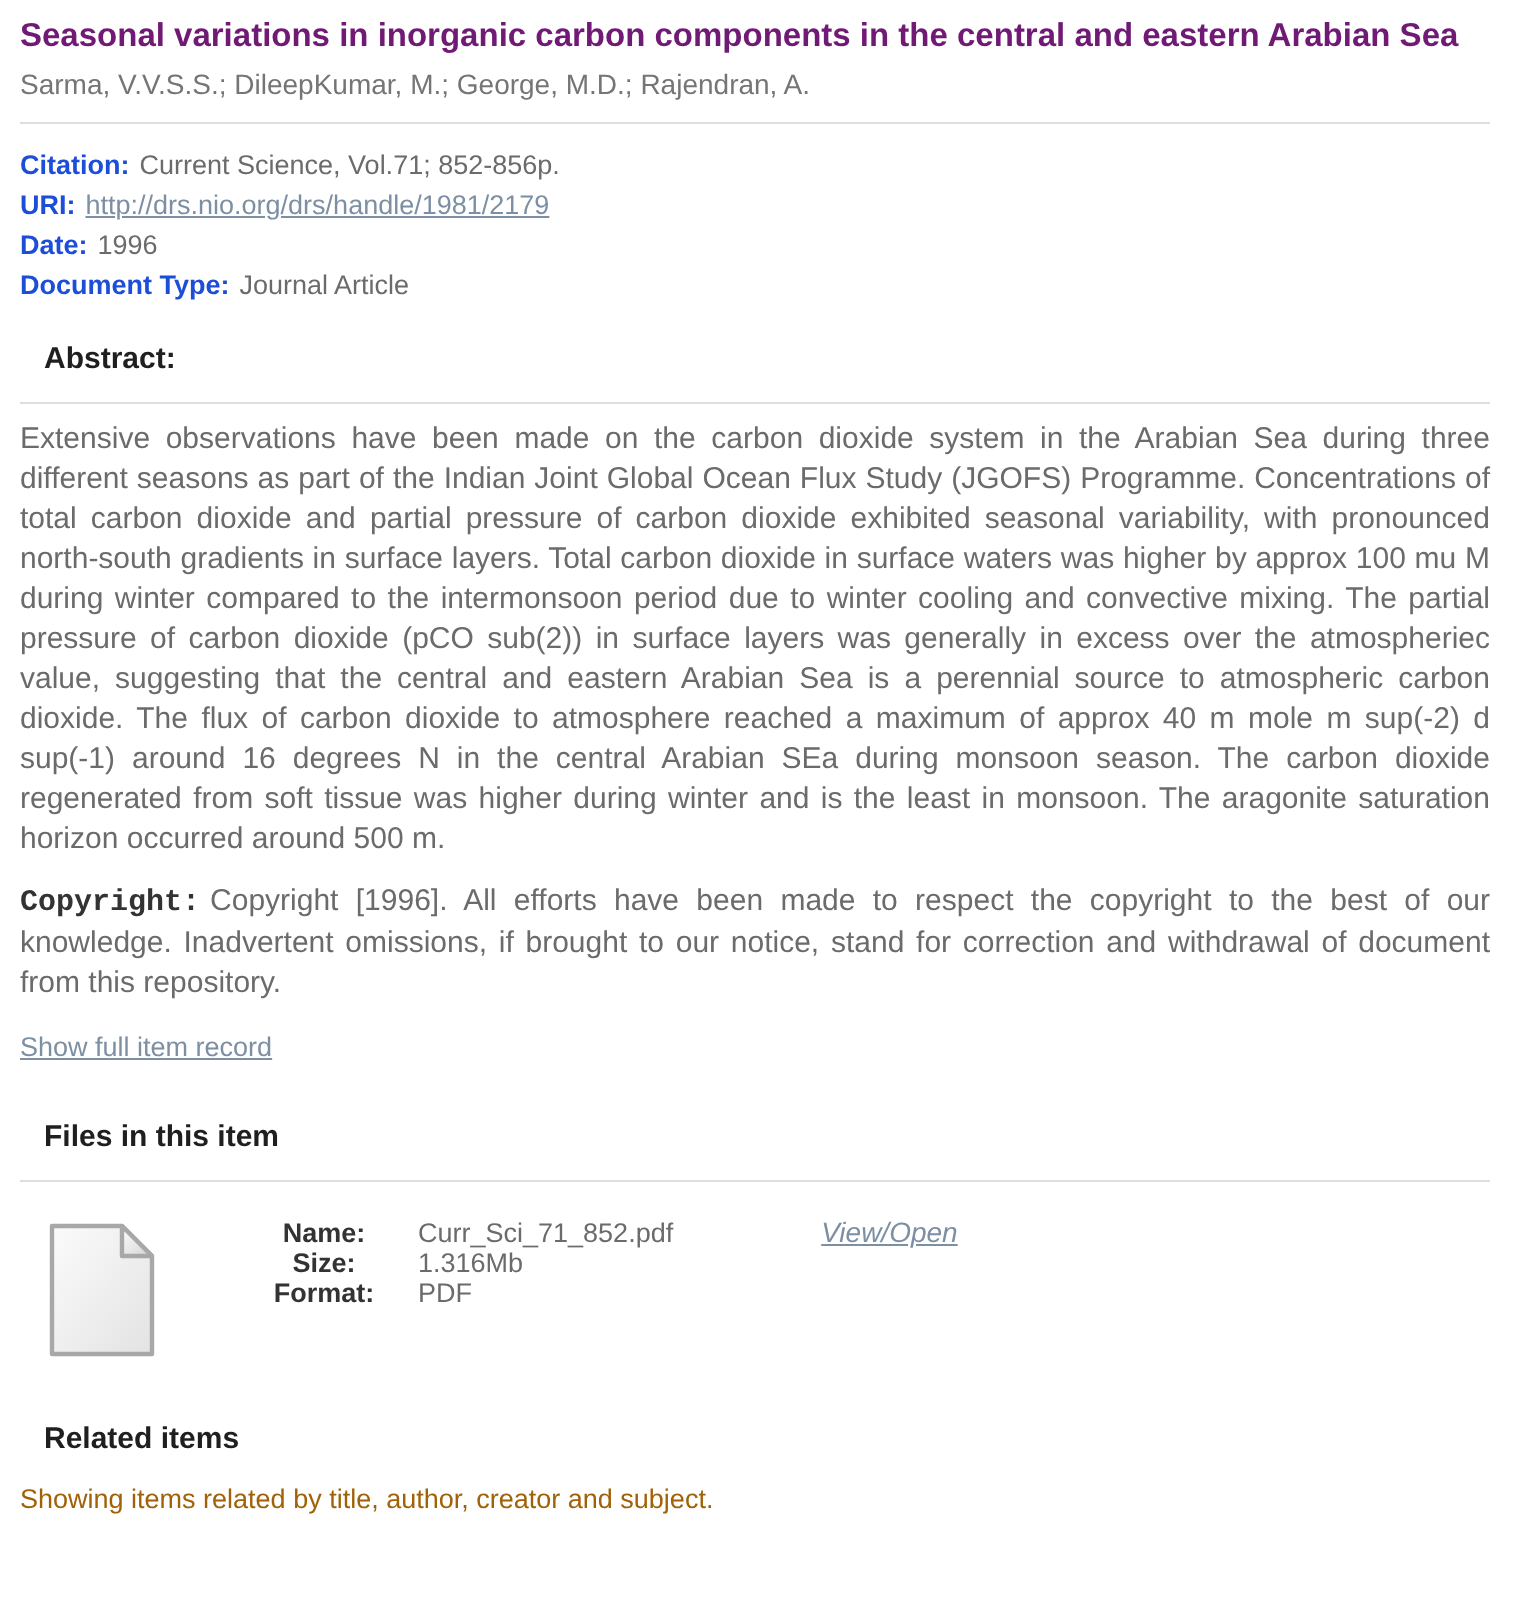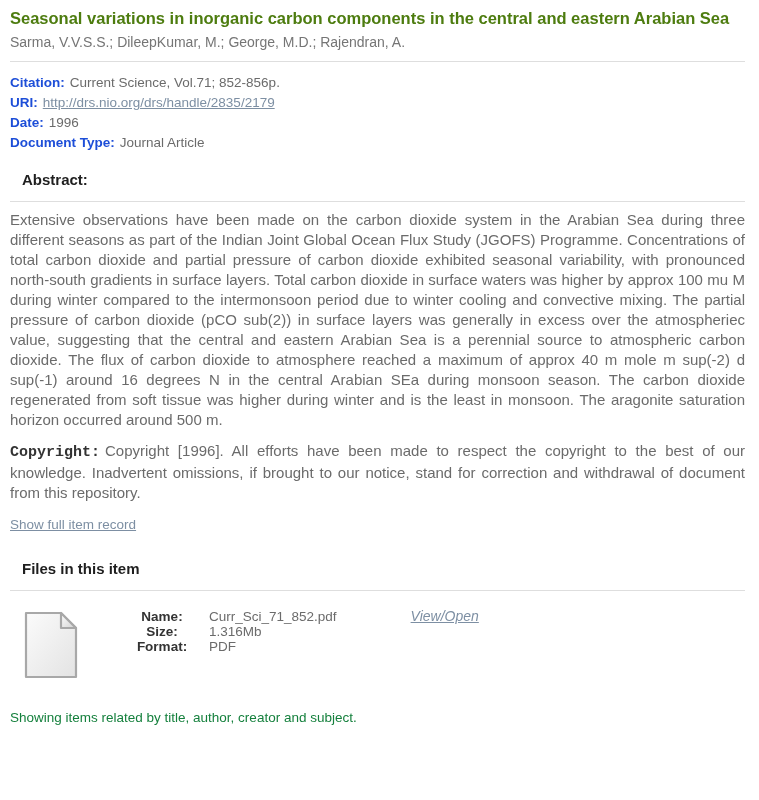--- a/index.html
+++ b/index.html
@@ -8,21 +8,21 @@
     background: #ffffff;
     font-family: "Liberation Sans", sans-serif;
     color: #333;
   }
   .page { padding: 5px 14px 10px 10px; }
 
   
   .item-title {
     font-size: 16.5px;
     font-weight: bold;
-    color: #4d7c0f;
+    color: #701a75;
     margin: 2px 0 0 0;
     line-height: 22px;
   }
   .item-authors {
     font-size: 14px;
     color: #757575;
     margin-top: 4px;
     line-height: 19px;
   }
   hr.rule {
@@ -94,42 +94,42 @@
   
   .collections-section { margin-top: 33px; }
   .coll-list { margin: 8px 0 0 0; padding-left: 38px; }
   .coll-list li { font-size: 13.5px; line-height: 18px; color: #333; }
   .coll-count { color: #444; margin-left: 2px; }
 
   
   .related-section { margin-top: 24px; }
   .related-subtitle {
     font-size: 13.5px;
-    color: #15803d;
+    color: #a16207;
     margin-top: 3px;
     line-height: 17px;
   }
 </style>
 </head>
 <body>
 
 <div class="page">
 
   
   <h1 class="item-title">Seasonal variations in inorganic carbon components in the central and eastern Arabian Sea</h1>
   <div class="item-authors">Sarma, V.V.S.S.; DileepKumar, M.; George, M.D.; Rajendran, A.</div>
   <hr class="rule">
 
   
   <div class="meta-block">
     <div class="meta-row">
       <span class="meta-label">Citation:</span><span>Current Science, Vol.71; 852-856p.</span>
     </div>
     <div class="meta-row">
-      <span class="meta-label">URI:</span><a class="slate-link">http://drs.nio.org/drs/handle/2835/2179</a>
+      <span class="meta-label">URI:</span><a class="slate-link">http://drs.nio.org/drs/handle/1981/2179</a>
     </div>
     <div class="meta-row">
       <span class="meta-label">Date:</span><span>1996</span>
     </div>
     <div class="meta-row">
       <span class="meta-label">Document Type:</span><span>Journal Article</span>
     </div>
   </div>
 
   
@@ -182,17 +182,18 @@
       <div class="view-open-wrap">
         <a class="slate-link">View/Open</a>
       </div>
     </div>
   </div>
 
   
 
   
   <div class="related-section">
+    <h2 class="section-h">Related items</h2>
     <div class="related-subtitle">Showing items related by title, author, creator and subject.</div>
 
   </div>
 
 </div>
 
 </body></html>

